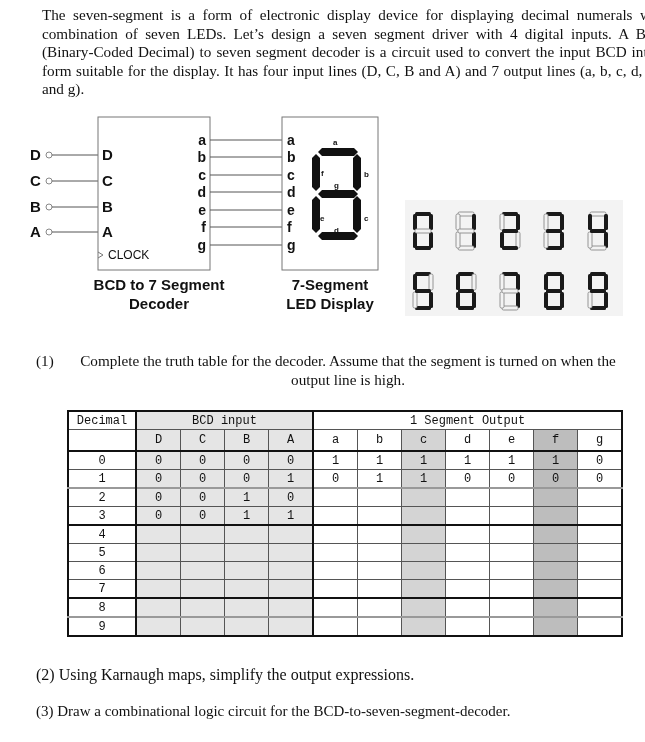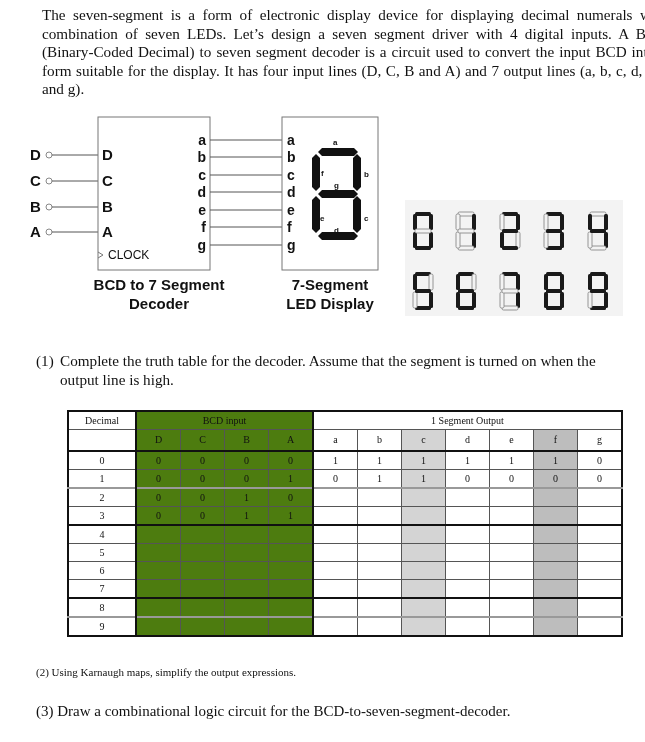--- a/index.html
+++ b/index.html
@@ -3,28 +3,28 @@
 <meta charset="utf-8">
 <style>
   html, body { margin: 0; padding: 0; background: #ffffff; }
   body { width: 645px; height: 742px; position: relative; overflow: hidden;
          font-family: "Liberation Serif", serif; color: #111; }
   .para { position: absolute; left: 10px; top: 6px; width: 625px;
           font-size: 15.2px; line-height: 18.6px; text-align: justify; margin-left: 32px; }
   .diagram { position: absolute; left: 0; top: 0; width: 645px; height: 330px; }
   .q1 { position: absolute; left: 36px; top: 352px; width: 600px; font-size: 15.2px; line-height: 18.6px; }
   .q1 .num { position: absolute; left: 0; }
-  .q1 .txt { display: block; padding-left: 24px; }
-  .q2 { position: absolute; left: 36px; top: 666px; font-size: 11px; text-align: right; }
+  .q1 .txt { display: block; padding-left: 24px; text-align: center; }
+  .q2 { position: absolute; left: 36px; top: 666px; font-size: 16px; text-align: right; }
   .q3 { position: absolute; left: 36px; top: 703px; font-size: 15px; }
 
   table.tt { position: absolute; left: 67px; top: 410px; border-collapse: collapse;
-             font-family: Liberation Serif, serif; font-size: 10px; }
+             font-family: Liberation Mono, monospace; font-size: 12px; }
   table.tt td { height: 17px; padding: 0; text-align: center; border: 1px solid #555; line-height: 16px; }
-  table.tt td.bcd { background: #4d7c0f; }
+  table.tt td.bcd { background: #e5e5e5; }
   table.tt td.segc { background: #d4d4d4; }
   table.tt td.segf { background: #bdbdbd; }
   table.tt td.hdr { height: 17px; }
   table.tt tr.hdr2 td { height: 20px; }
   table.tt tr.thick-top td { border-top: 2px solid #111; }
   table.tt tr.gray-top td { border-top: 2px solid #999; }
   table.tt .thick-left { border-left: 2px solid #111; }
   table.tt { border: 2px solid #111; }
 </style>
 </head>

